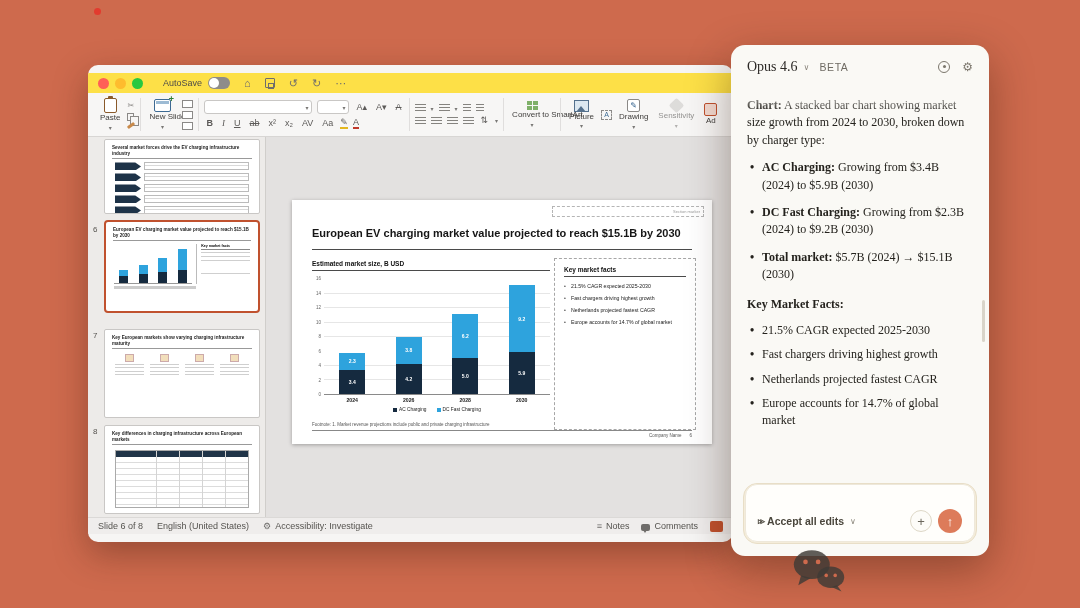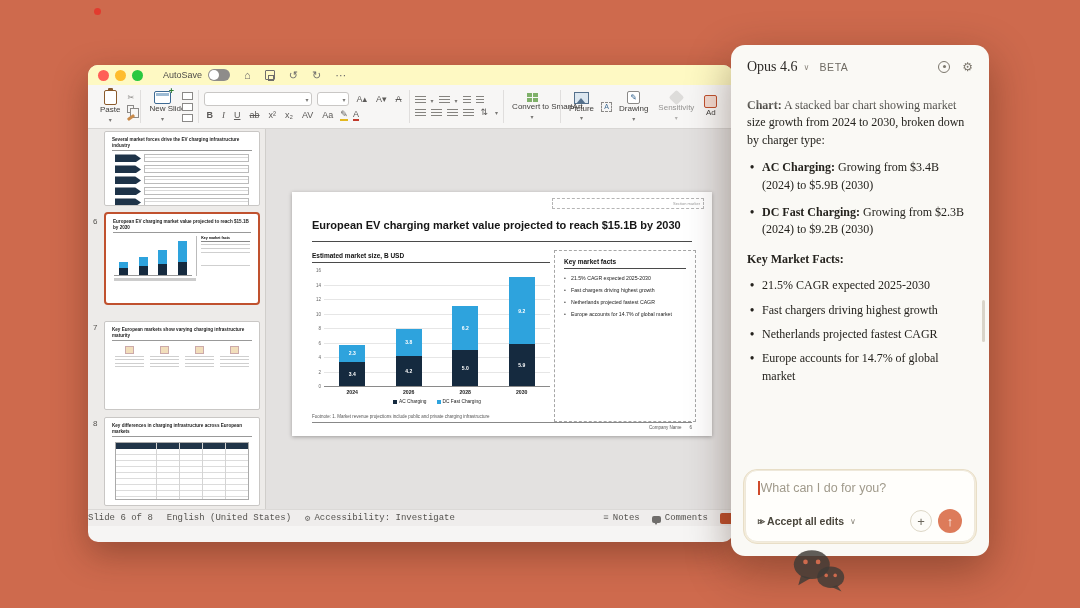--- a/index.html
+++ b/index.html
@@ -7,21 +7,21 @@
   body { font-family:"Liberation Sans", sans-serif; }
   #screen { position:relative; width:1080px; height:608px; background:#ce6a4d; overflow:hidden; }
 
   
   .rec-dot { position:absolute; left:94px; top:8px; width:7px; height:7px; border-radius:50%; background:#e23b2e; }
 
   
   #ppt { position:absolute; left:88px; top:65px; width:645px; height:477px; background:#f6f5f4;
          border-radius:10px; box-shadow:0 12px 34px rgba(50,20,8,.35); overflow:hidden; }
 
-  .titlebar { height:20px; background:#fef9c3; display:flex; align-items:center; padding:0 10px; gap:6px; }
+  .titlebar { height:20px; background:#fde047; display:flex; align-items:center; padding:0 10px; gap:6px;margin-top:8px; }
   .tl { width:11px; height:11px; border-radius:50%; }
   .tl.red{background:#ff5f57}.tl.yel{background:#febc2e}.tl.grn{background:#28c840}
   .autosave { margin-left:14px; font-size:9px; color:#4d4b49; }
   .toggle { width:22px; height:12px; border-radius:7px; background:#8e8c8a; position:relative; }
   .toggle .knob { position:absolute; left:1px; top:1px; width:10px; height:10px; border-radius:50%; background:#fff; }
   .tb-ic { font-size:11px; color:#6f6d6b; margin-left:8px; line-height:1; }
   .floppy { width:10px; height:10px; border:1.3px solid #6f6d6b; border-radius:1px; margin-left:8px; position:relative; }
   .floppy::after{content:"";position:absolute;left:2px;top:4px;width:4px;height:4px;border:1px solid #6f6d6b;}
 
   .menubar { height:16px; background:#eceae8; display:flex; align-items:flex-end; gap:17px; padding:0 0 2px 12px; border-bottom:1px solid #dddbd9;}
@@ -122,21 +122,21 @@
   .facts-box .s-h2 { border-bottom:1px solid #4a4a4a; }
   .facts-ul { margin-top:6px; list-style:none; }
   .facts-ul li { font-size:5.2px; color:#222; margin-bottom:6px; padding-left:7px; position:relative; }
   .facts-ul li::before { content:"•"; position:absolute; left:0; color:#444; }
 
   .s-foot { position:absolute; left:20px; top:222px; font-size:4.5px; color:#555; }
   .s-foot-rule { position:absolute; left:20px; right:20px; top:230px; border-top:.7px solid #888; }
   .s-company { position:absolute; right:20px; top:233px; font-size:4.5px; color:#555; display:flex; gap:8px; }
 
   
-  .statusbar { height:17px; background:#efedec; border-top:1px solid #dbd9d7; display:flex; align-items:center; font-size:9px; color:#55534f; padding:0 0; gap:14px;font-family:Liberation Mono, monospace; }
+  .statusbar { height:17px; background:#efedec; border-top:1px solid #dbd9d7; display:flex; align-items:center; font-size:9px; color:#55534f; padding:0 10px; gap:14px; }
   .sb-right { margin-left:auto; display:flex; align-items:center; gap:12px; }
   .sb-ic { font-size:9px; color:#6f6d6b; }
   .bubble-ic { width:9px; height:7px; background:#6f6d6b; border-radius:2px; position:relative; display:inline-block; }
   .bubble-ic::after{content:"";position:absolute;left:2px;bottom:-2px;border-left:2px solid transparent;border-right:2px solid transparent;border-top:3px solid #6f6d6b;}
   .sb-orange { width:13px; height:11px; background:#c0512e; border-radius:2px; }
 
   
   #claude { position:absolute; left:731px; top:45px; width:258px; height:511px; background:#faf9f5; border-radius:14px;
             box-shadow:0 14px 44px rgba(45,18,6,.38); overflow:hidden; }
   .cl-header { height:44px; display:flex; align-items:center; padding:0 16px; gap:6px; }
@@ -525,38 +525,35 @@
 
     <div class="cl-fade"></div>
 
     <div class="cl-msg">
       <p class="lead">
         <strong>Chart:</strong><span> A stacked bar chart showing market size growth from 2024 to 2030, broken down by charger type:</span>
       </p>
       <ul class="cl-ul">
         <li><strong>AC Charging:</strong><span> Growing from $3.4B (2024) to $5.9B (2030)</span></li>
         <li><strong>DC Fast Charging:</strong><span> Growing from $2.3B (2024) to $9.2B (2030)</span></li>
+        <li><strong>Total market:</strong><span> $5.7B (2024) → $15.1B (2030)</span></li>
       </ul>
       <div class="cl-h">Key Market Facts:</div>
       <ul class="cl-ul tight">
         <li>21.5% CAGR expected 2025-2030</li>
         <li>Fast chargers driving highest growth</li>
         <li>Netherlands projected fastest CAGR</li>
         <li>Europe accounts for 14.7% of global market</li>
       </ul>
     </div>
 
     <div class="cl-scroll"></div>
 
     <div class="composer">
       <div class="input-card">
-        <div class="input-row">
-          <span class="caret-bar"></span>
-          <input class="cl-input" placeholder="What can I do for you?" style="">
-        </div>
         <div class="comp-bottom">
           <span class="accept">
             <span class="ff">▹▹</span>
             <span>Accept all edits</span>
             <span class="vee">∨</span>
           </span>
           <span class="plus-btn">+</span>
           <span class="send-btn">↑</span>
         </div>
       </div>

